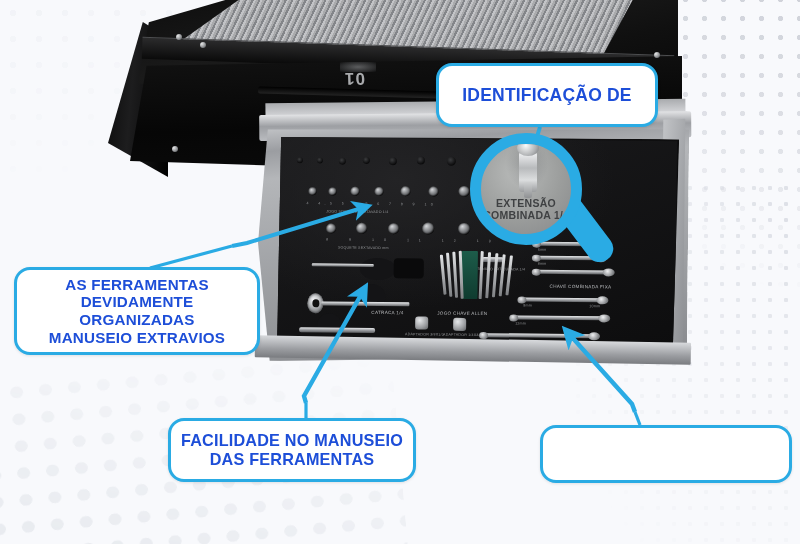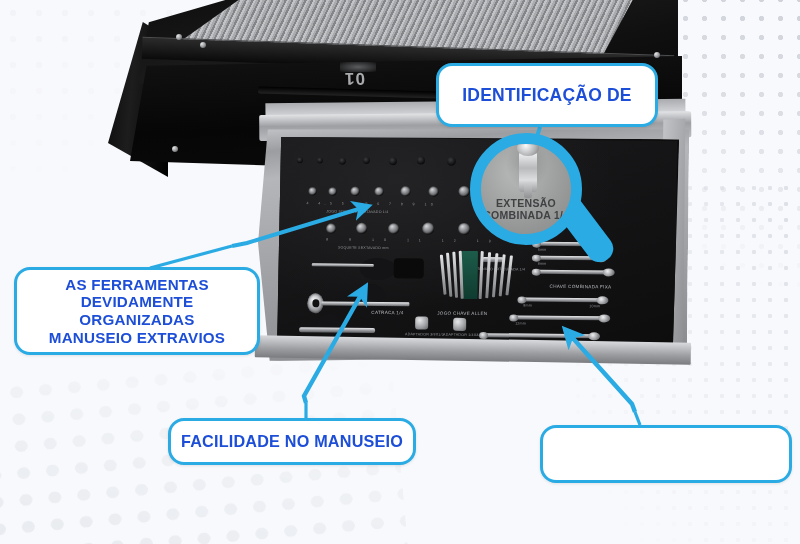--- a/index.html
+++ b/index.html
@@ -188,21 +188,21 @@
     text-align:center;
     letter-spacing:.2px;
     display:flex; align-items:center; justify-content:center;
     box-shadow:0 1px 3px rgba(0,0,0,.10);
     z-index:40;
   }
   .callout span { display:block; line-height:1.16; }
 
   #callout-identificacao { left:436px; top:63px;  width:222px; height:64px;  font-size:17.5px; }
   #callout-ferramentas   { left:14px;  top:267px; width:246px; height:88px;  font-size:15.2px; }
-  #callout-facilidade    { left:168px; top:418px; width:248px; height:47px;  font-size:16.2px; }
+  #callout-facilidade    { left:168px; top:418px; width:248px; height:64px;  font-size:16.2px; }
   #callout-projetos      { left:540px; top:425px; width:252px; height:58px;  font-size:16.2px; }
 
   
   svg#lines { position:absolute; inset:0; width:800px; height:544px; z-index:35; pointer-events:none; }
 
   
   #magnifier { position:absolute; left:470px; top:133px; width:128px; height:140px; z-index:38; }
   .mag-handle {
     position:absolute; left:80px; top:72px; width:27px; height:78px;
     background:#2aabe4; border-radius:13px;
@@ -416,20 +416,21 @@
       <span>AS FERRAMENTAS</span>
       <span>DEVIDAMENTE</span>
       <span>ORGANIZADAS</span>
       <span>MANUSEIO EXTRAVIOS</span>
     </div>
   </div>
 
   <div class="callout" id="callout-facilidade">
     <div>
       <span>FACILIDADE NO MANUSEIO</span>
+      <span>DAS FERRAMENTAS</span>
     </div>
   </div>
 
   <div class="callout" id="callout-projetos">
     <div>
     </div>
   </div>
 
 </div>
 

